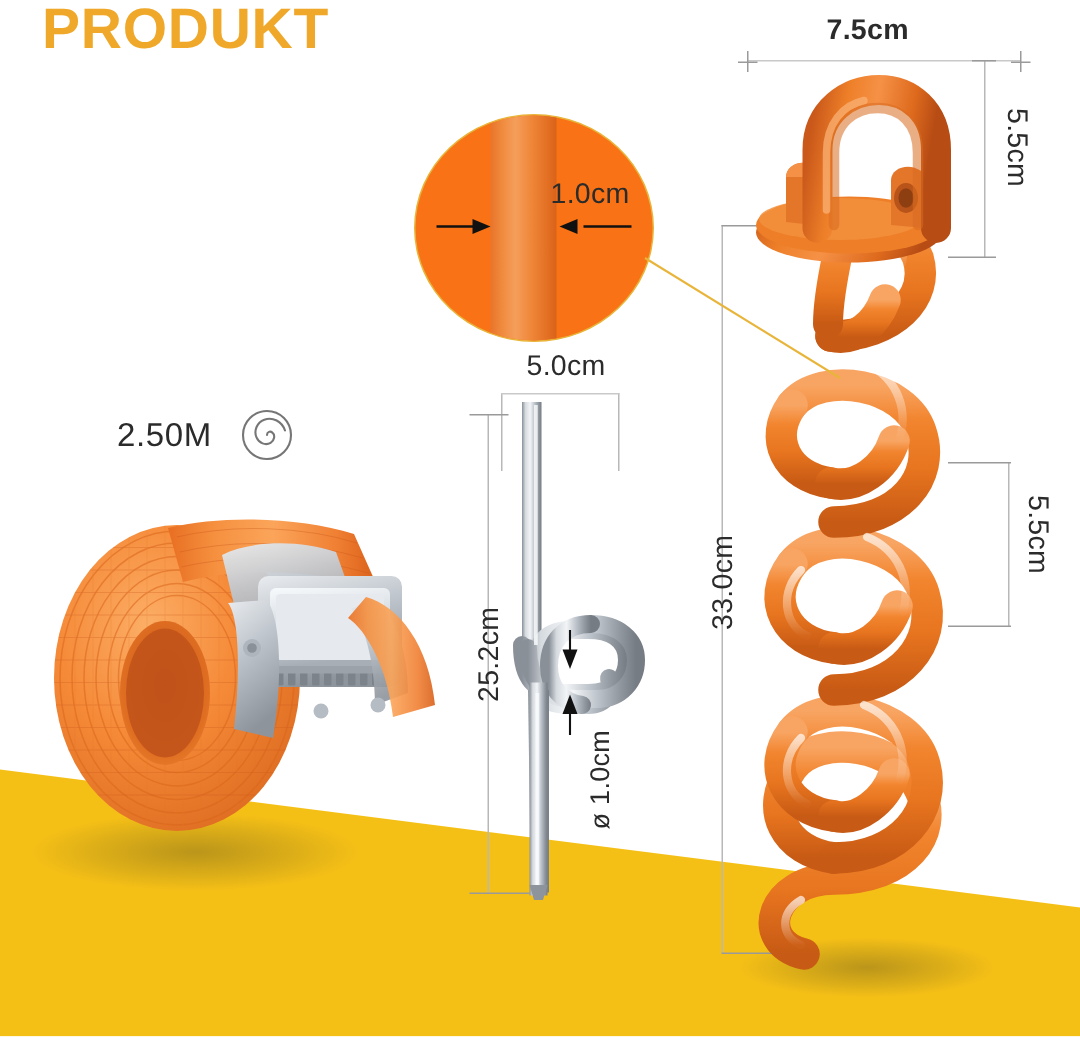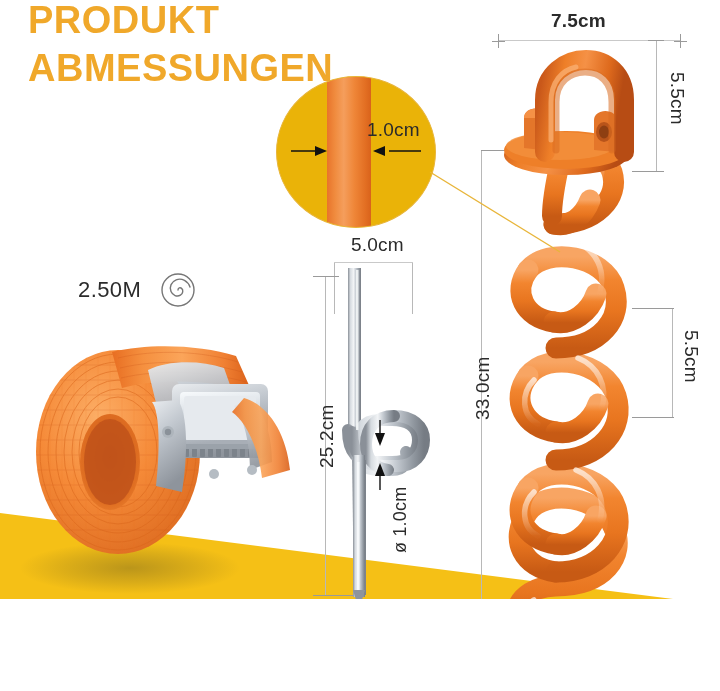--- a/index.html
+++ b/index.html
@@ -7,21 +7,21 @@
     margin: 0;
     padding: 0;
     background: #ffffff;
   }
   body {
     font-family: "Liberation Sans", sans-serif;
   }
   #stage {
     position: relative;
     width: 720px;
-    height: 599px;
+    height: 691px;
     background: #ffffff;
     overflow: hidden;
   }
 
   
   .title-block {
     position: absolute;
     left: 28px;
     top: -4px;
     z-index: 40;
@@ -87,21 +87,21 @@
 
   
   .callout {
     position: absolute;
     left: 276px;
     top: 76px;
     width: 158px;
     height: 150px;
     border: 1.6px solid #E8B53A;
     border-radius: 50%;
-    background: #eab308;
+    background: #f97316;
     overflow: hidden;
     z-index: 25;
   }
   .callout-bar {
     position: absolute;
     left: 50px;
     top: -6px;
     width: 44px;
     height: 164px;
     background: linear-gradient(to right,
@@ -134,21 +134,20 @@
 <body>
 
 <div id="stage">
 
   <svg class="ground" width="720" height="691" viewBox="0 0 720 691">
     <polygon points="0,513 720,605 720,691 0,691" fill="#F5C016"></polygon>
   </svg>
 
   <div class="title-block">
     <div class="title-line">PRODUKT</div>
-    <div class="title-line">ABMESSUNGEN</div>
   </div>
 
   <svg class="svg-layer" width="720" height="691" viewBox="0 0 720 691">
     <defs>
 
       <linearGradient id="gWeb" x1="0" y1="0" x2="1" y2="0">
         <stop offset="0" stop-color="#E86E22"></stop>
         <stop offset="0.22" stop-color="#F5903F"></stop>
         <stop offset="0.5" stop-color="#FBA55A"></stop>
         <stop offset="0.8" stop-color="#F08033"></stop>

